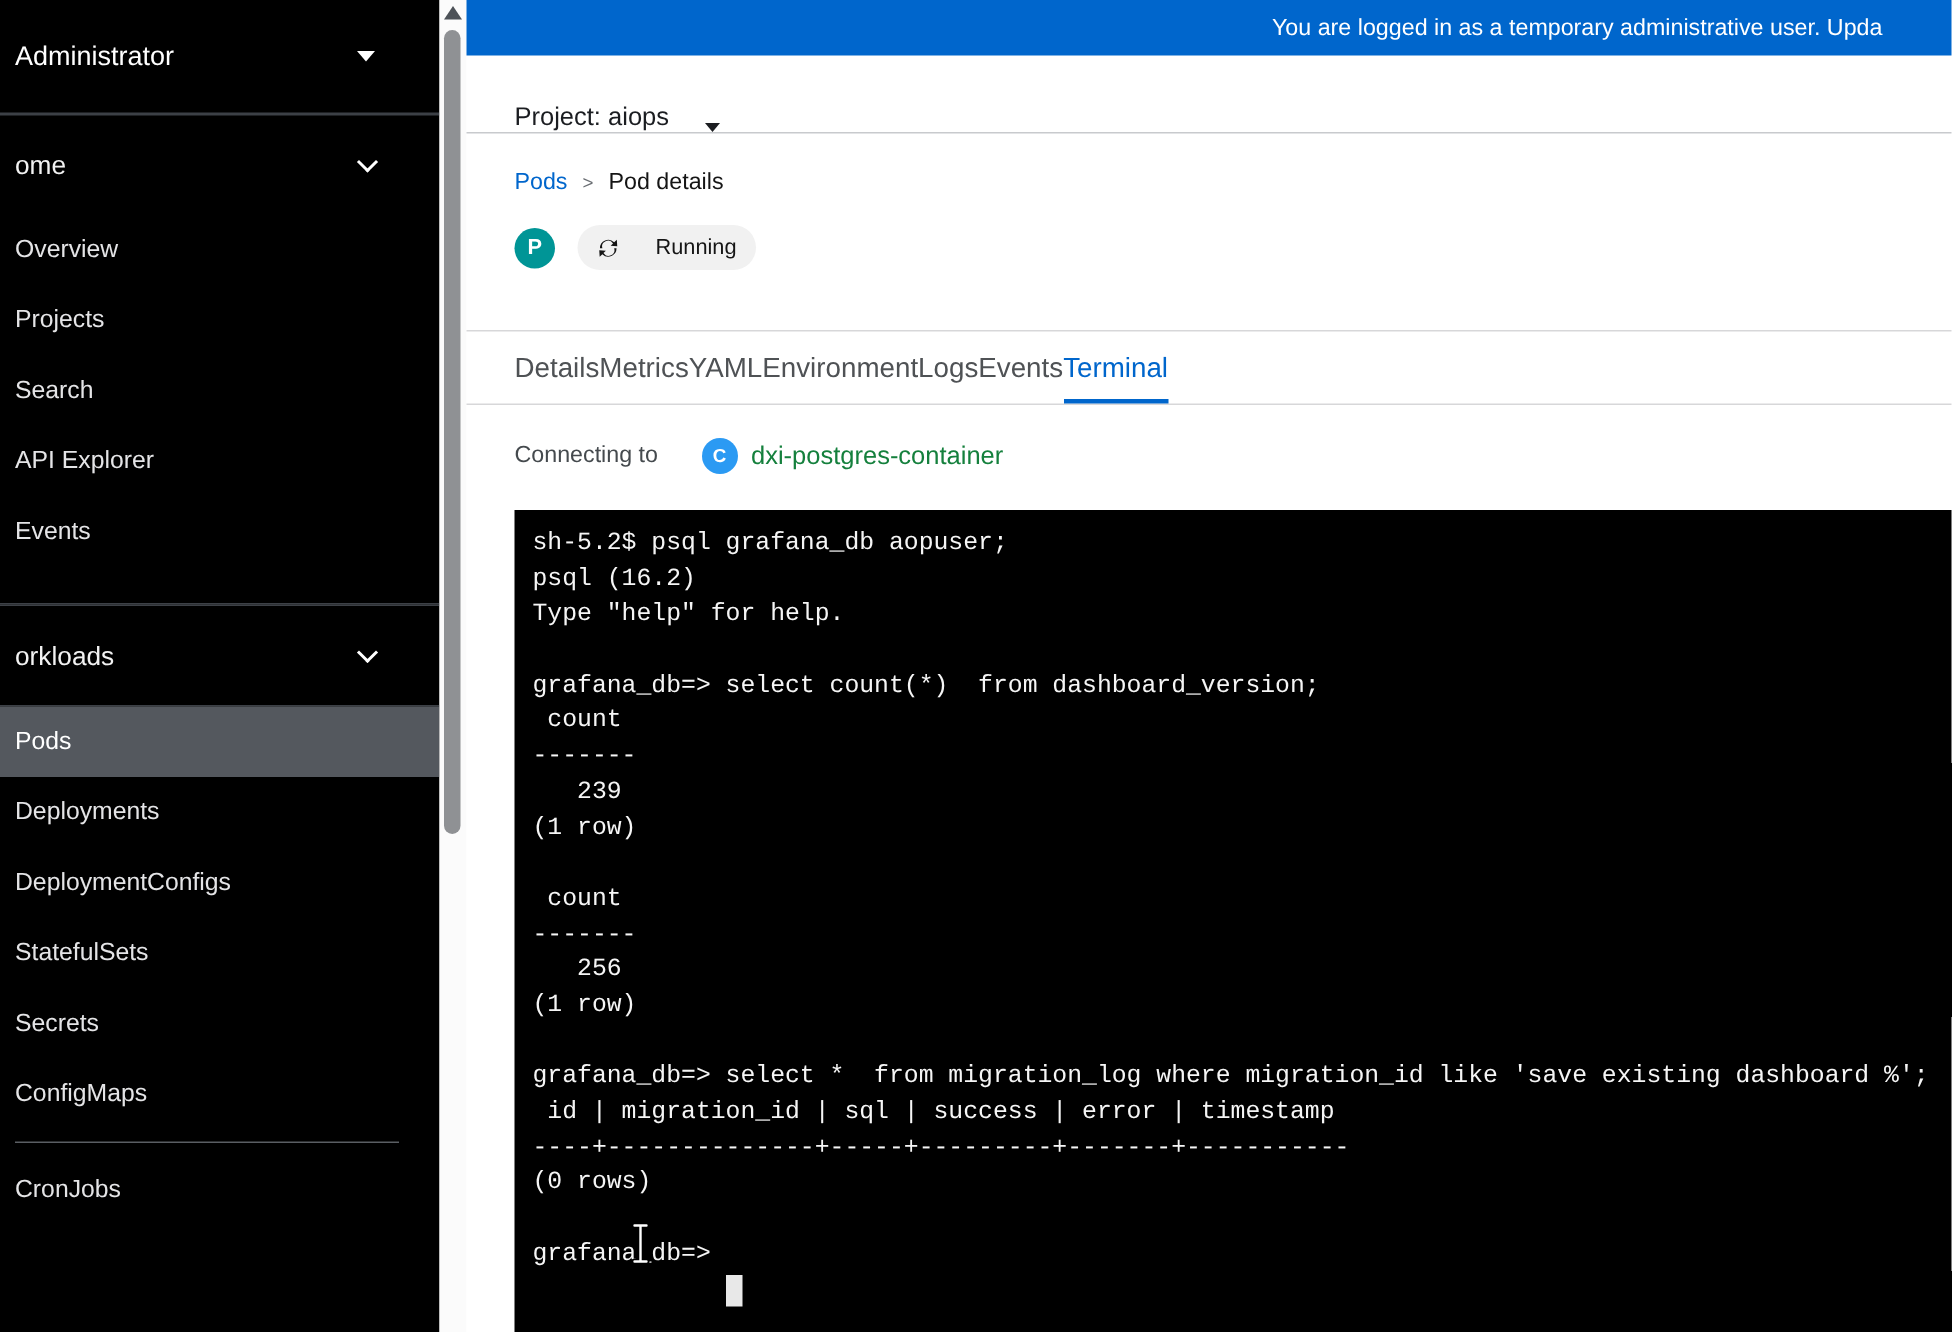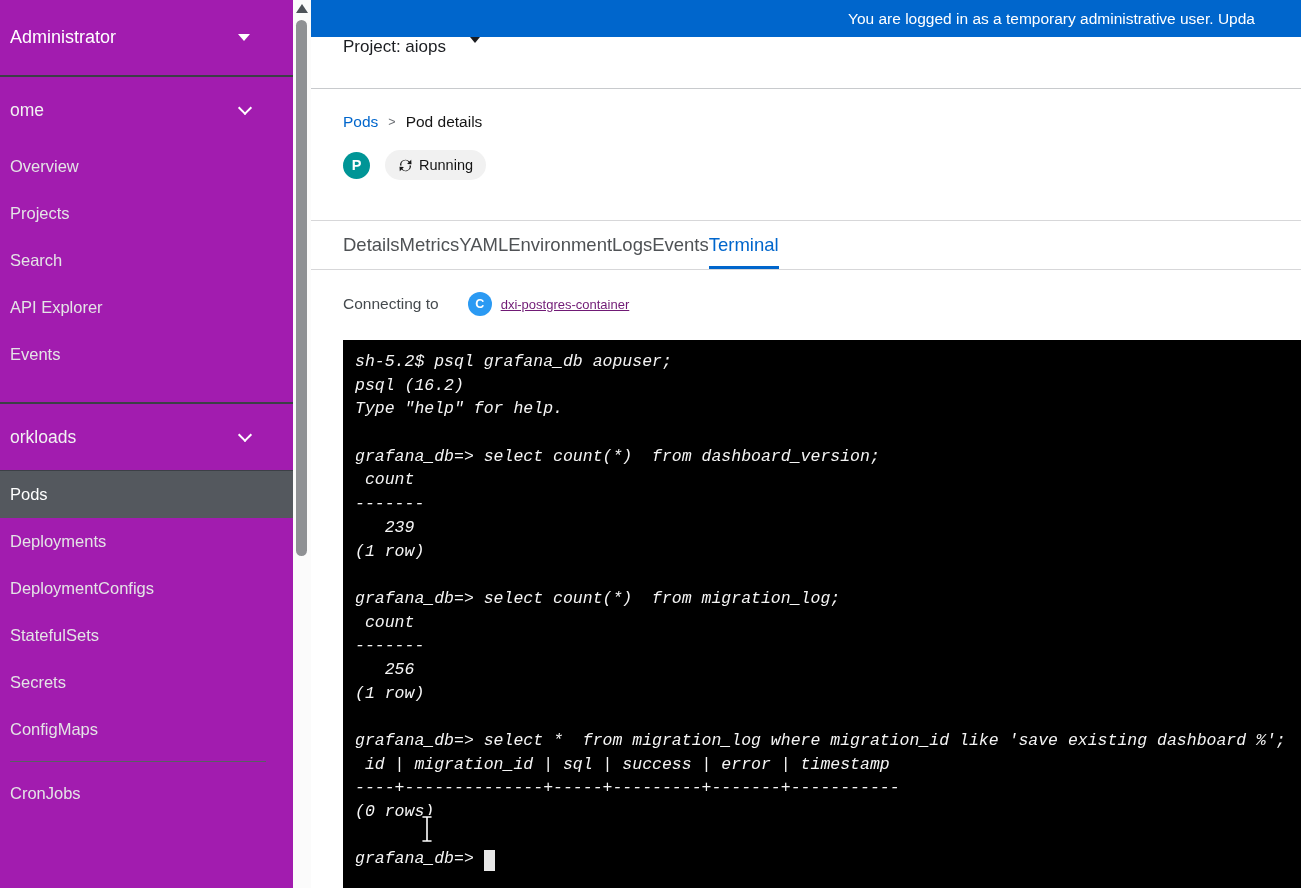--- a/index.html
+++ b/index.html
@@ -1,21 +1,21 @@
 <!DOCTYPE html>
 <html><head>
 <meta charset="utf-8">
 <style>
   * { margin:0; padding:0; box-sizing:border-box; }
   html,body { width:1301px; height:888px; overflow:hidden; background:#fff;
               font-family:"Liberation Sans", sans-serif; }
 
   
   .sidebar { position:absolute; left:0; top:0; width:293px; height:888px;
-             background:#a21caf; overflow:hidden; }
+             background:#000000; overflow:hidden; }
   .sb-row { display:flex; align-items:center; justify-content:space-between;
             padding:0 43px 0 10px; color:#ededed; cursor:pointer; }
   .sb-row.perspective { height:76px; border-bottom:1px solid #3c4046;
                         font-size:18px; font-weight:500; color:#fff; }
   .sb-row.section { height:66px; padding-left:10px; font-size:17.5px; color:#f2f2f2; }
   .sb-row.item { height:47px; font-size:16.5px; color:#e4e4e6; }
   .sb-row.item.selected { background:#54585e; color:#fff; }
   .sb-row.divider { height:0; padding:0; border-top:1px solid #3c4046; cursor:default; }
   .sb-row.divider.gap { margin-top:24px; }
   .sb-row.divider.short { margin:8px 0 8px 10px; width:256px; border-color:#5a5e63; }
@@ -42,66 +42,66 @@
 
   
   .main { position:absolute; left:311px; top:0; right:0; bottom:0;
           background:#fff; display:flex; flex-direction:column; }
 
   .banner { height:37px; background:#0066cc; position:relative; overflow:hidden;
             flex:none;padding-left:19px; }
   .banner-text { position:absolute; left:537px; top:0; line-height:37px;
        white-space:nowrap; color:#fff; font-size:15.5px; }
 
-  .project-bar { height:52px; flex:none; display:flex; align-items:flex-start;
+  .project-bar { height:52px; flex:none; display:flex; align-items:flex-end;
        padding-left:32px; border-bottom:1px solid #c8cacd; cursor:pointer; }
   .project-label { font-size:17px; color:#1b1d21; }
   .project-caret { width:0; height:0; margin-left:24px;
        border-left:5.5px solid transparent; border-right:5.5px solid transparent;
        border-top:6.5px solid #1b1d21; }
 
   .content-head { flex:none; padding:23px 0 0 32px; }
   .breadcrumb { display:flex; align-items:center; gap:10px; height:20px;
                 font-size:15.5px; }
   .crumb-link { color:#0066cc; text-decoration:none; cursor:pointer; }
   .crumb-sep { color:#6a6e73; font-size:12.5px; }
   .crumb-current { color:#151515; }
 
   .title-row { margin-top:13px; height:40px; display:flex; align-items:center; }
   .pod-badge-icon { width:27px; height:27px; border-radius:50%; background:#009596;
        color:#fff; font-size:14.5px; font-weight:bold; display:flex;
        align-items:center; justify-content:center; flex:none; }
   .page-title { margin-left:13px; font-size:29px; color:#151515; letter-spacing:-0.3px; }
   .status-badge { margin-left:15px; height:30px; background:#f1f1f1;
-       border-radius:16px; display:flex; align-items:center; gap:6px;
+       border-radius:16px; display:flex; align-items:center; gap:24px;
        padding:0 13px; font-size:14.5px; color:#151515; }
   .sync-icon svg { display:block; }
 
   .divider-h { flex:none; border-top:1px solid #d7d7d9; margin-top:35px; }
 
   .tabs { flex:none; height:49px; display:flex; padding-left:32px;
           border-bottom:1px solid #d7d7d9; }
   .tab { background:none; border:none; font-family:inherit; font-size:18.5px;
          color:#4f5255; cursor:pointer; padding:0; display:flex;
          align-items:center; }
   .tab.active { color:#0066cc; box-shadow:inset 0 -3px 0 0 #0066cc; }
 
   .connect-row { flex:none; margin-top:22px; height:24px; padding-left:32px;
        display:flex; align-items:center; }
   .connect-label { font-size:15.5px; color:#454a4e; }
   .container-badge-icon { width:24px; height:24px; border-radius:50%;
        background:#2b9af3; color:#fff; font-size:12.5px; font-weight:bold;
        display:flex; align-items:center; justify-content:center;
        margin-left:29px; flex:none; }
-  .container-name { margin-left:9px; font-size:13px; color:#701a75;text-decoration:underline; }
+  .container-name { margin-left:9px; font-size:17px; color:#15803d; }
 
   .term { flex:1; margin:24px 0 0 32px; background:#000; overflow:hidden;
           position:relative; padding:12px 0 0 12px;
           font-family:"Liberation Mono", monospace; font-size:16.5px;
-          color:#f5f5f5; cursor:text;font-style:italic; }
+          color:#f5f5f5; cursor:text; }
   .tl { height:23.7px; white-space:pre; }
   .term-cursor { position:absolute; left:141px; top:510px; width:11px;
        height:21px; background:#e8e8e8; }
 
   .ibeam { position:absolute; left:419px; top:814px; z-index:9; pointer-events:none; }
 </style>
 </head>
 <body>
 
 <nav class="sidebar">
@@ -300,21 +300,20 @@
       <div class="tl"> count</div>
 
       <div class="tl">-------</div>
 
       <div class="tl">   239</div>
 
       <div class="tl">(1 row)</div>
 
       <div class="tl"></div>
 
-      <div class="tl">grafana_db=&gt; select count(*)  from migration_log;</div>
 
       <div class="tl"> count</div>
 
       <div class="tl">-------</div>
 
       <div class="tl">   256</div>
 
       <div class="tl">(1 row)</div>
 
       <div class="tl"></div>

